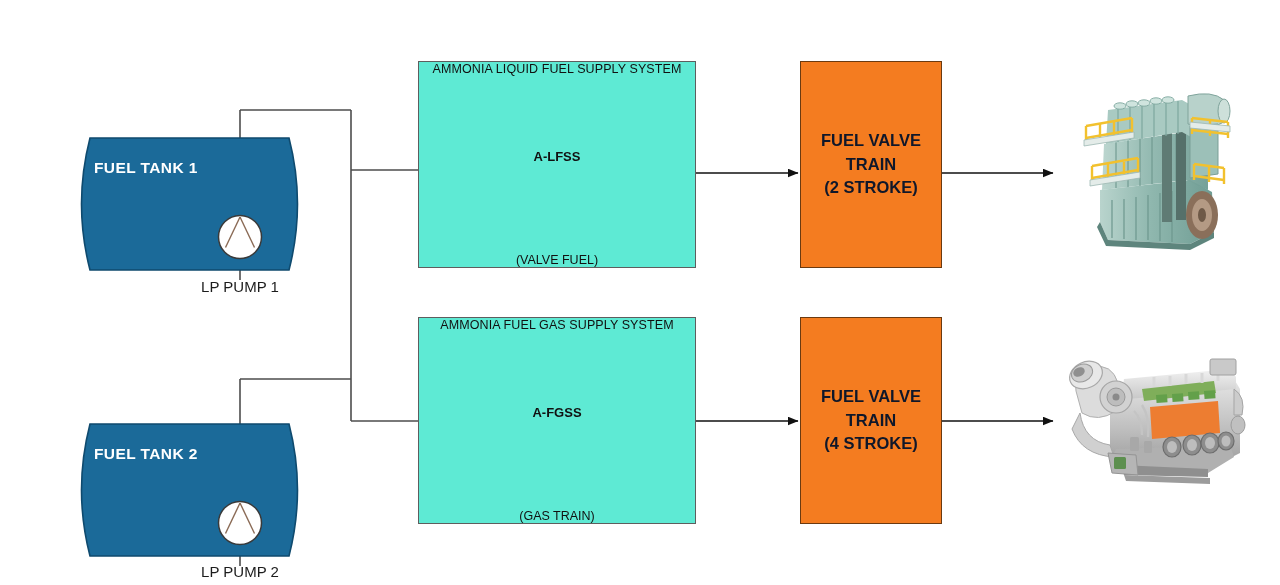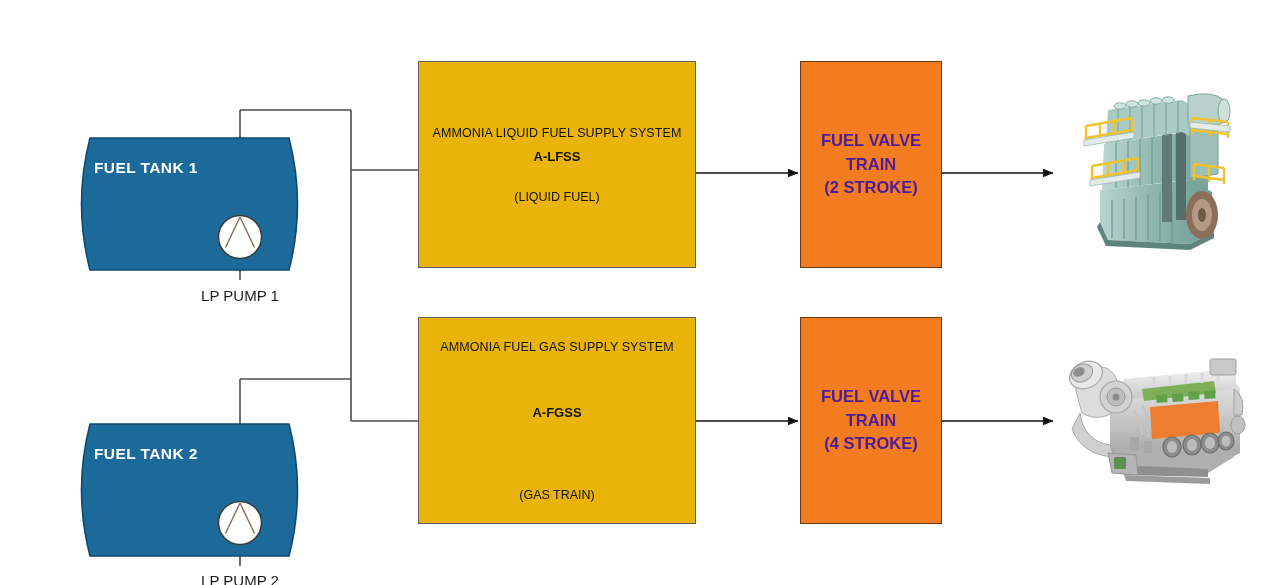--- a/index.html
+++ b/index.html
@@ -55,37 +55,36 @@
   #pump-1 { left: 217px; top: 214px; }
   #pump-2 { left: 217px; top: 500px; }
 
   .pump-caption {
     position: absolute;
     width: 200px;
     text-align: center;
     color: #1c1c1c;
     font-size: 15px;
     white-space: nowrap;
-    margin-top: 9px;
   }
   #pump-caption-1 { left: 140px; top: 278px; }
   #pump-caption-2 { left: 140px; top: 563px; }
 
   
   .proc-box {
     position: absolute;
     width: 278px;
     height: 207px;
-    background: #eab308;
+    background: #5eead4;
     border: 1px solid #5e5e5e;
     box-sizing: border-box;
     display: flex;
     flex-direction: column;
     align-items: center;
-    justify-content: center;
+    justify-content: space-between;
     color: #111111;
   }
   #proc-liquid { left: 418px; top: 61px; }
   #proc-gas    { left: 418px; top: 317px; gap: 42px; }
   .proc-title {
     font-size: 12.5px;
     letter-spacing: 0.1px;
     white-space: nowrap;
     text-align: center;
   }
@@ -106,21 +105,21 @@
     position: absolute;
     width: 142px;
     height: 207px;
     background: #F47C20;
     border: 1px solid #6b3a10;
     box-sizing: border-box;
     display: flex;
     flex-direction: column;
     align-items: center;
     justify-content: center;
-    color: #4c1d95;
+    color: #0f172a;
     font-weight: bold;
     font-size: 16.5px;
     line-height: 1.45;
     text-align: center;
   }
   #valve-2stroke { left: 800px; top: 61px; }
   #valve-4stroke { left: 800px; top: 317px; }
 
   
   .engine {
@@ -195,21 +194,21 @@
       <circle cx="23" cy="23" r="21.5" fill="#ffffff" stroke="#3a3a3a" stroke-width="1.5"></circle>
       <path d="M23,3 L8.5,33.5" stroke="#8a6a55" stroke-width="1.4" fill="none"></path>
       <path d="M23,3 L37.5,33.5" stroke="#8a6a55" stroke-width="1.4" fill="none"></path>
     </svg>
   </div>
   <div class="pump-caption" id="pump-caption-2">LP PUMP 2</div>
 
   <div class="proc-box" id="proc-liquid">
     <div class="proc-title">AMMONIA LIQUID FUEL SUPPLY SYSTEM</div>
     <div class="proc-abbr">A-LFSS</div>
-    <div class="proc-sub">(LIQUID FUEL)</div>
+    <div class="proc-sub">(VALVE FUEL)</div>
   </div>
 
   <div class="proc-box" id="proc-gas">
     <div class="proc-title">AMMONIA FUEL GAS SUPPLY SYSTEM</div>
     <div class="proc-abbr">A-FGSS</div>
     <div class="proc-sub">(GAS TRAIN)</div>
   </div>
 
   <div class="valve-box" id="valve-2stroke">
     <div>FUEL VALVE</div>

